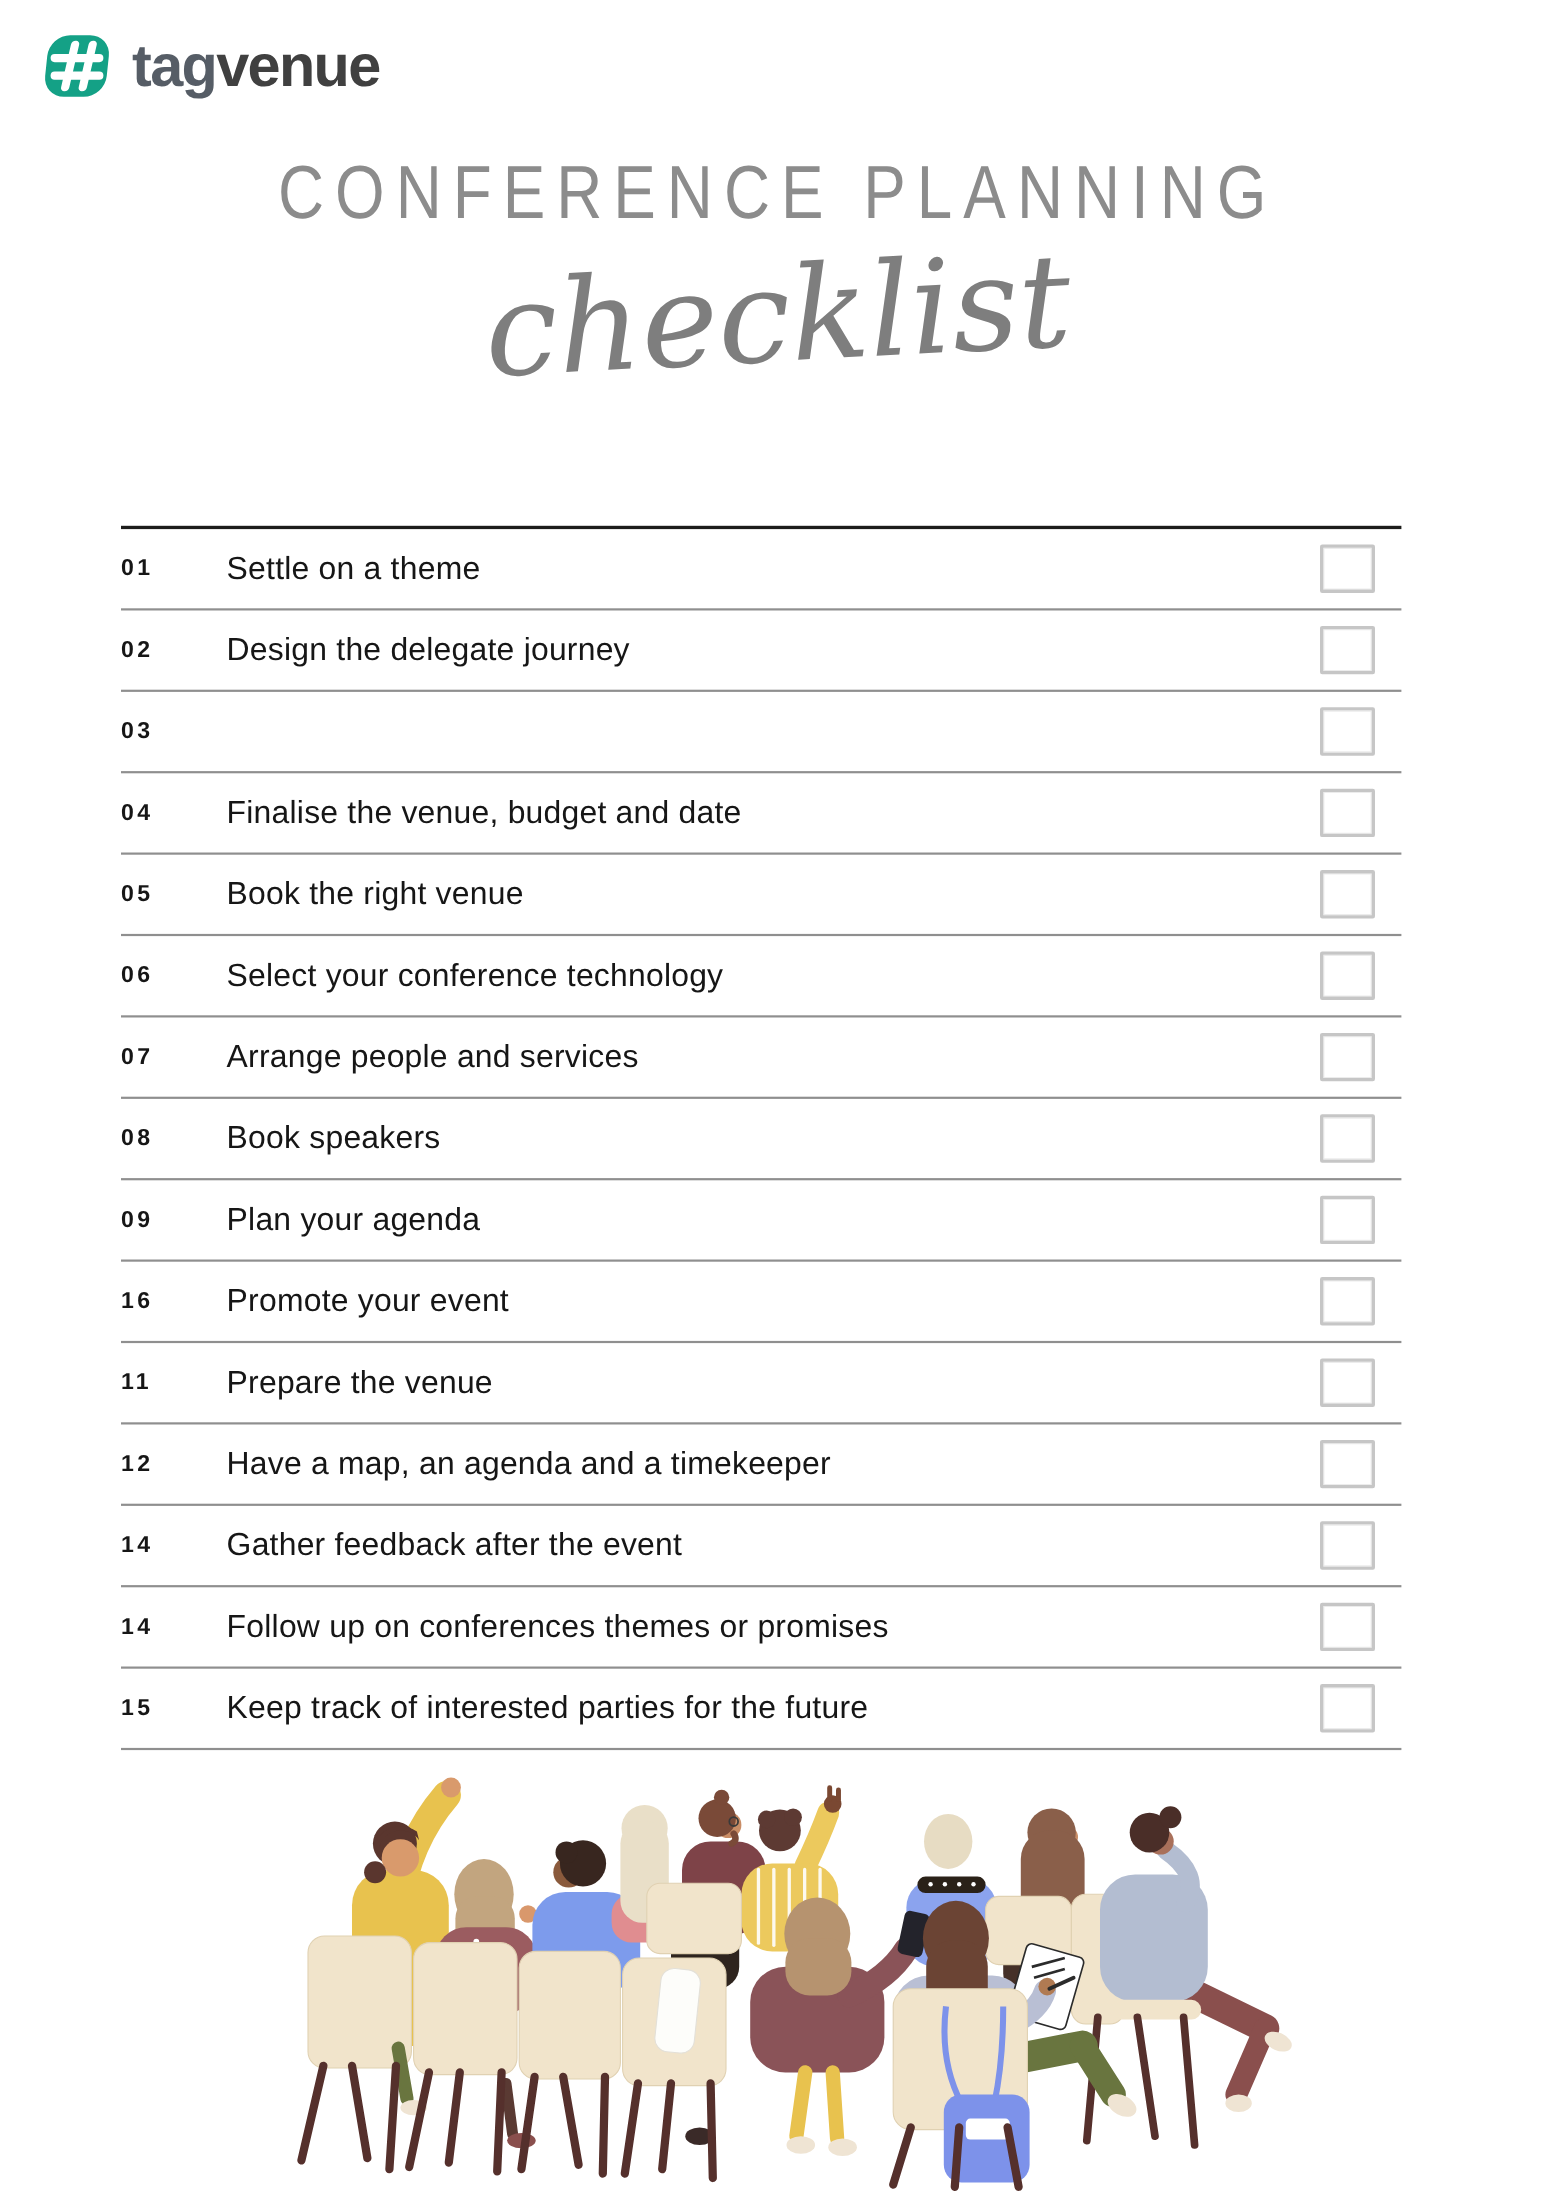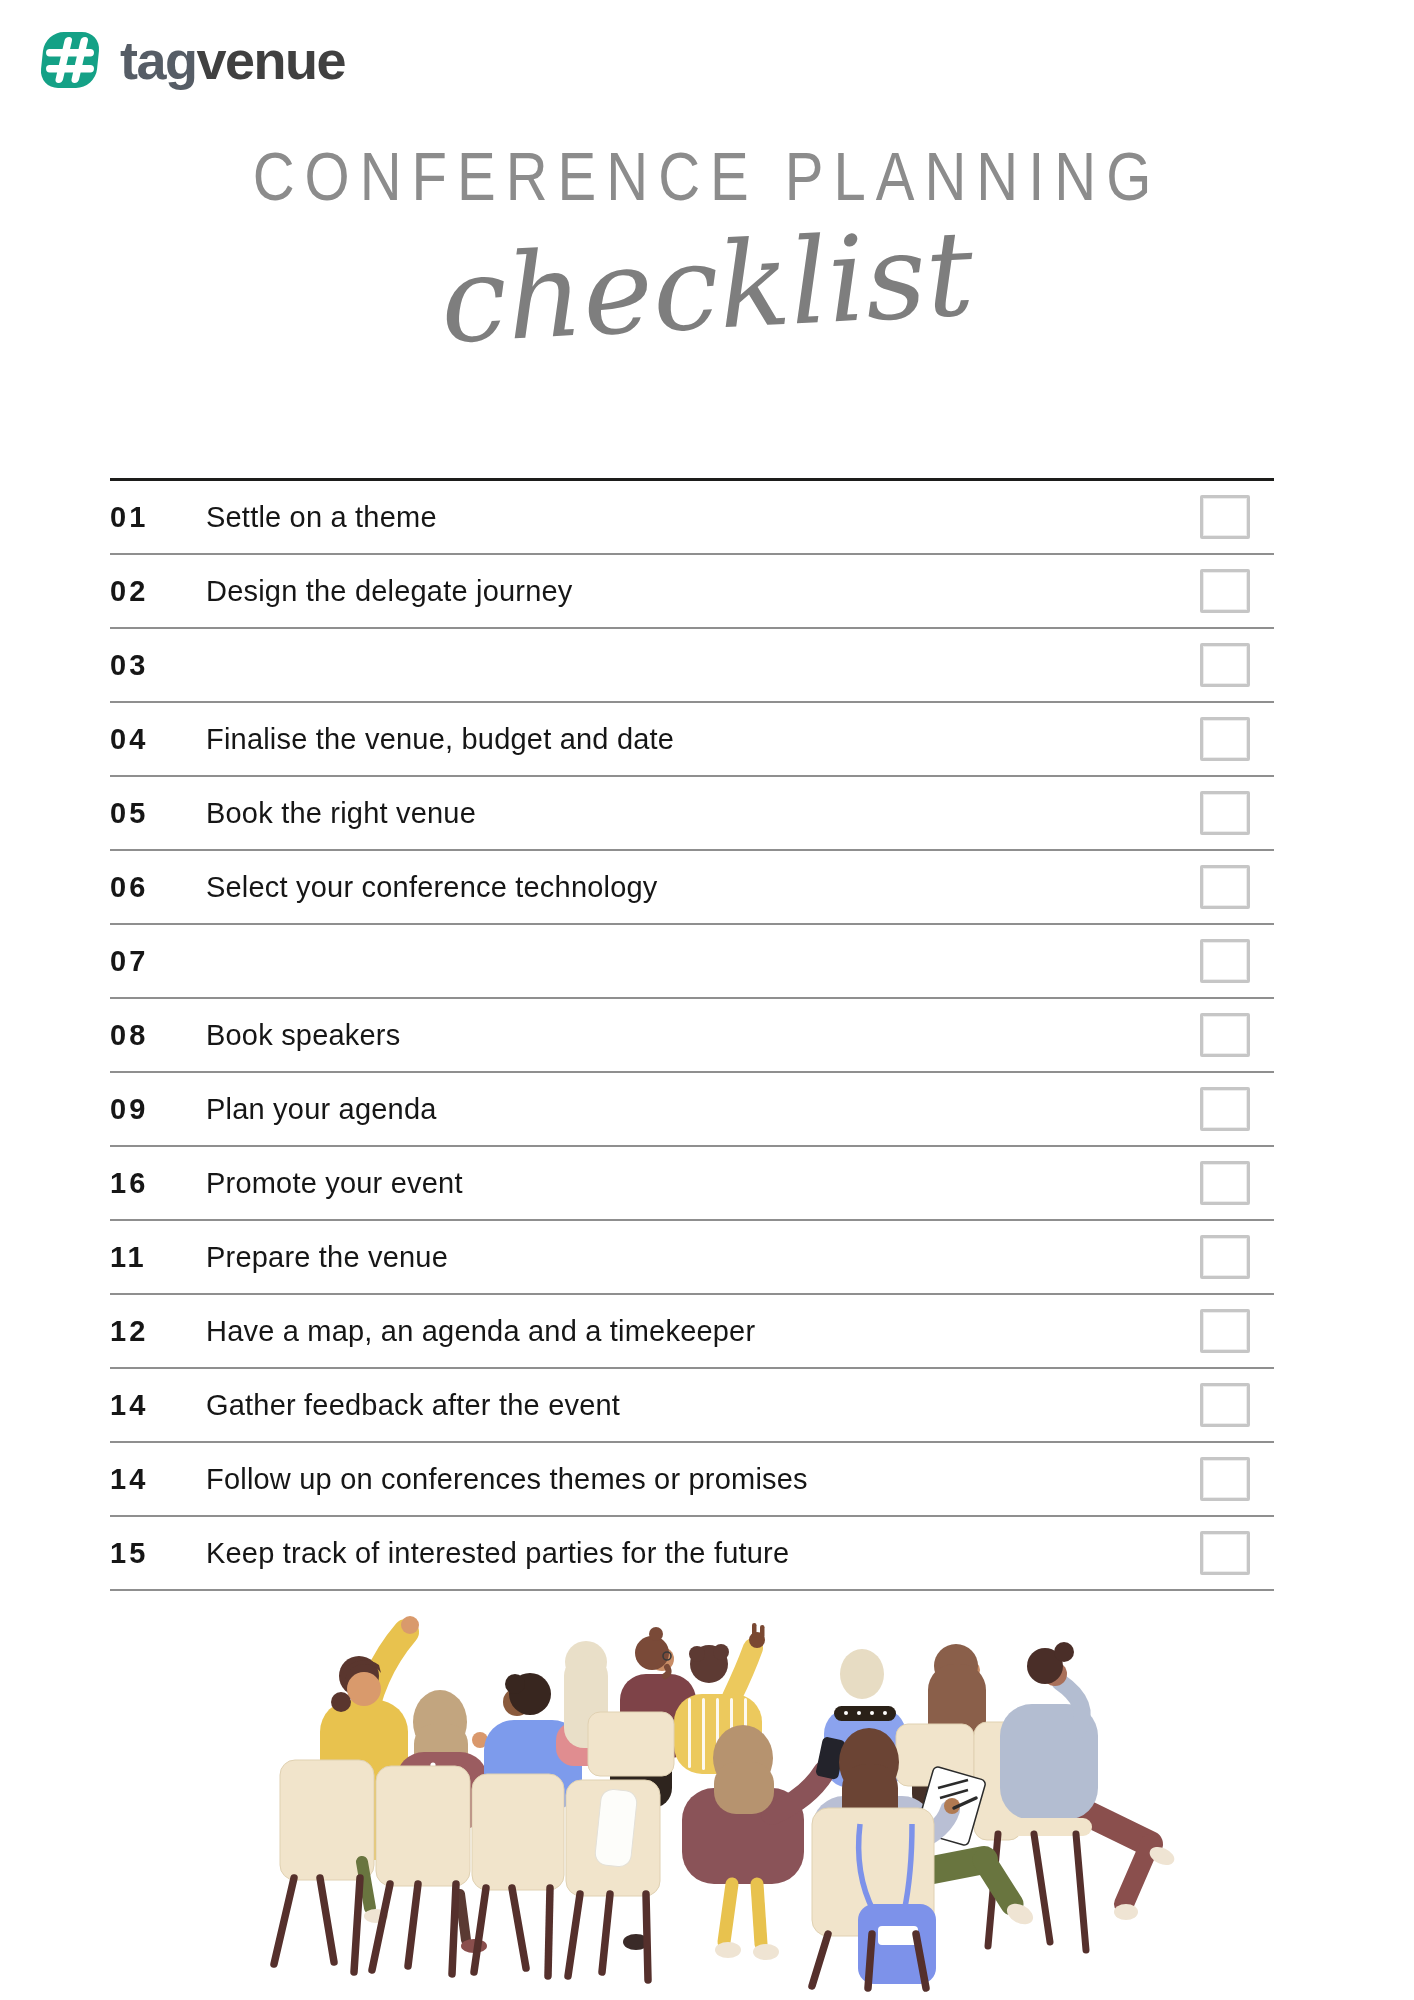--- a/index.html
+++ b/index.html
@@ -24,21 +24,21 @@
     font-size:118px;color:#7e7e7e;transform:rotate(-3deg);
   }
   
   .table{position:absolute;left:110px;top:478px;width:1164px;}
   .table-top-rule{height:3px;background:#1d1d1b;}
   .row{
     height:74px;box-sizing:border-box;display:flex;align-items:center;
     border-bottom:2px solid #8f8f8f;
   }
   .row-number{
-    width:96px;flex:0 0 auto;font-size:29px;font-weight:bold;
+    width:96px;flex:0 0 auto;font-size:21px;font-weight:bold;
     letter-spacing:3px;color:#161616;
   }
   .row-label{font-size:29px;font-weight:normal;color:#161616;letter-spacing:.2px;}
   .checkbox{
     margin-left:auto;margin-right:24px;width:44px;height:38px;background:#fff;
     border:3px solid #c6c6c6;border-radius:2px;
     box-shadow:inset 0 0 0 1px #ececec;flex:0 0 auto;
   }
   
   .illustration{position:absolute;left:212px;top:1612px;width:985px;height:385px;}
@@ -91,20 +91,21 @@
     <span class="row-label">Book the right venue</span>
     <span class="checkbox"></span>
   </div>
   <div class="row">
     <span class="row-number">06</span>
     <span class="row-label">Select your conference technology</span>
     <span class="checkbox"></span>
   </div>
   <div class="row">
     <span class="row-number">07</span>
+    <span class="row-label">Arrange people and services</span>
     <span class="checkbox"></span>
   </div>
   <div class="row">
     <span class="row-number">08</span>
     <span class="row-label">Book speakers</span>
     <span class="checkbox"></span>
   </div>
   <div class="row">
     <span class="row-number">09</span>
     <span class="row-label">Plan your agenda</span>

